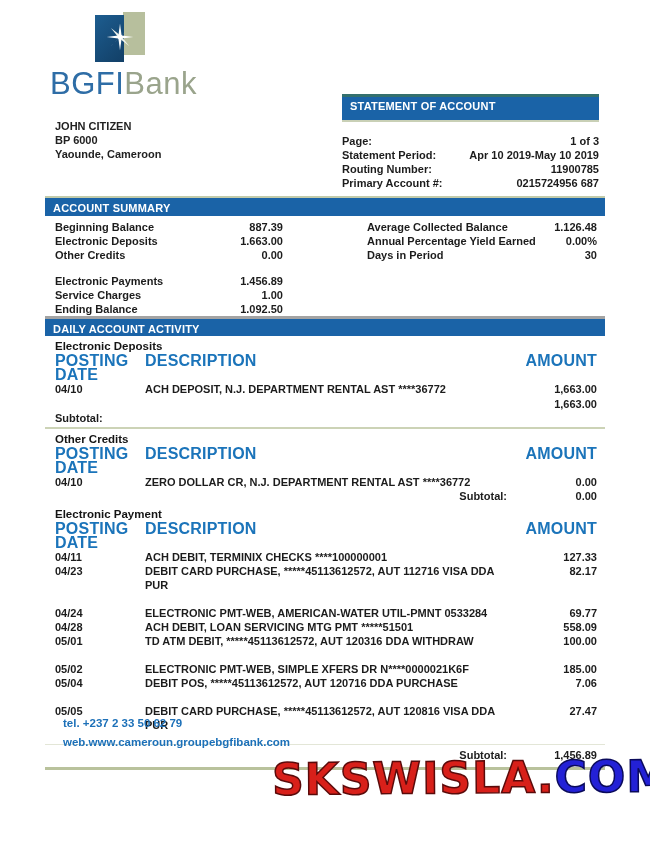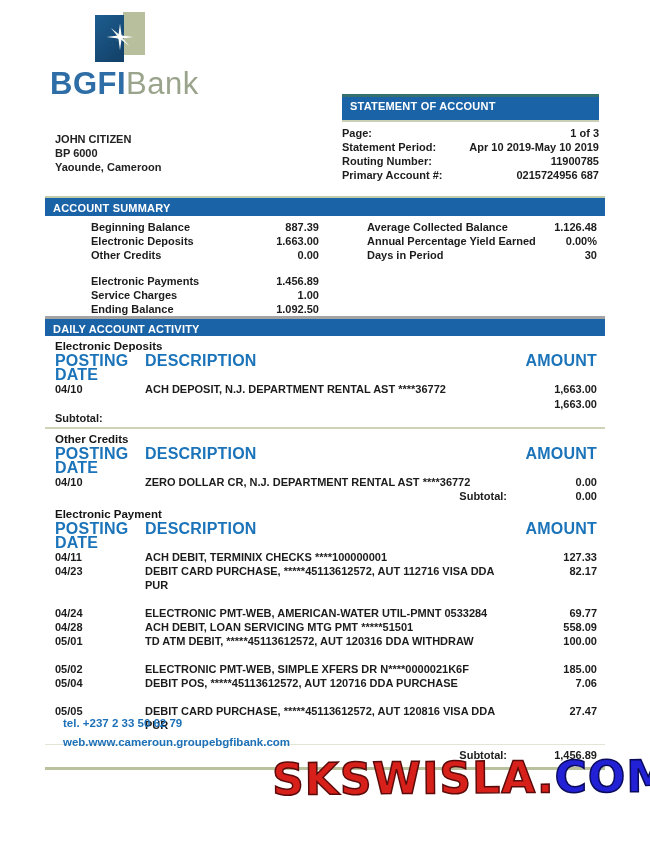--- a/index.html
+++ b/index.html
@@ -7,52 +7,52 @@
   body { font-family:"Liberation Sans","DejaVu Sans",sans-serif; color:#1c1c1c; }
   .page { position:relative; width:650px; height:841px; background:#ffffff; overflow:hidden; }
 
   
   .logo-art { position:absolute; left:95px; top:12px; width:60px; height:54px; }
   .sq-sage { position:absolute; left:28px; top:0; width:22px; height:43px; background:#b7bf9d; }
   .sq-blue { position:absolute; left:0; top:3px; width:29px; height:47px;
              background:linear-gradient(135deg,#1d5d90 0%,#123f66 100%); }
   .star { position:absolute; left:11px; top:11px; width:28px; height:28px; }
   .logo-text { position:absolute; left:50px; top:66px; font-size:31px; letter-spacing:0.5px; }
-  .logo-text .b1 { color:#2e6da6; font-weight:700; }
+  .logo-text .b1 { color:#2e6da6; font-weight:400; }
   .logo-text .b2 { color:#9aa48c; font-weight:400; }
 
   
-  .addr { position:absolute; left:55px; top:132px; font-size:11px; font-weight:600;
+  .addr { position:absolute; left:55px; top:119px; font-size:11px; font-weight:600;
           line-height:14px; color:#222; }
 
   
   .stmt { position:absolute; left:342px; top:94px; width:257px; }
   .stmt-bar { border-top:3px solid #33706e; background:#1a63a7; color:#ffffff;
               font-size:11px; font-weight:700; height:28px; line-height:19px;
               padding-left:8px; letter-spacing:0.2px; border-bottom:2px solid #c9d0b6; }
-  .stmt-rows { padding-top:4px; }
+  .stmt-rows { padding-top:12px; }
   .stmt-row { display:flex; justify-content:space-between; font-size:11px;
               line-height:14px; }
   .stmt-row .lab { font-weight:700; }
   .stmt-row .val { font-weight:600; text-align:right; }
 
   
   .sec { position:absolute; left:45px; width:560px; }
   .sec-bar { background:#1a63a7; color:#ffffff; font-size:11px; font-weight:700;
              height:20px; line-height:20px; padding-left:8px; letter-spacing:0.2px; }
   .summary { top:196px; }
   .summary .sec-bar { border-top:2px solid #c2cbaa; }
   .activity { top:316px; }
   .activity .sec-bar { border-top:3px solid #a3a3a3; }
 
   
   .sum-rows { padding:4px 8px 0 10px; }
   .sum-row { display:flex; font-size:11px; line-height:14px; font-weight:600; }
   .sum-row.gap { margin-top:12px; }
-  .pair { display:flex; justify-content:space-between;margin-left:36px; }
+  .pair { display:flex; justify-content:space-between; }
   .pair.left { width:228px; }
   .pair.right { width:230px; margin-left:auto; }
 
   
   .tsection { padding:0; }
   .sec-name { font-size:11.5px; font-weight:700; color:#141414;
               padding:3px 0 0 10px; line-height:15px; }
   .thead { display:flex; padding:0 8px 0 10px; font-size:16px; font-weight:700;
            color:#1b74ba; line-height:14px; letter-spacing:0.2px; }
   .trow  { display:flex; padding:0 8px 0 10px; font-size:11px; font-weight:600;

